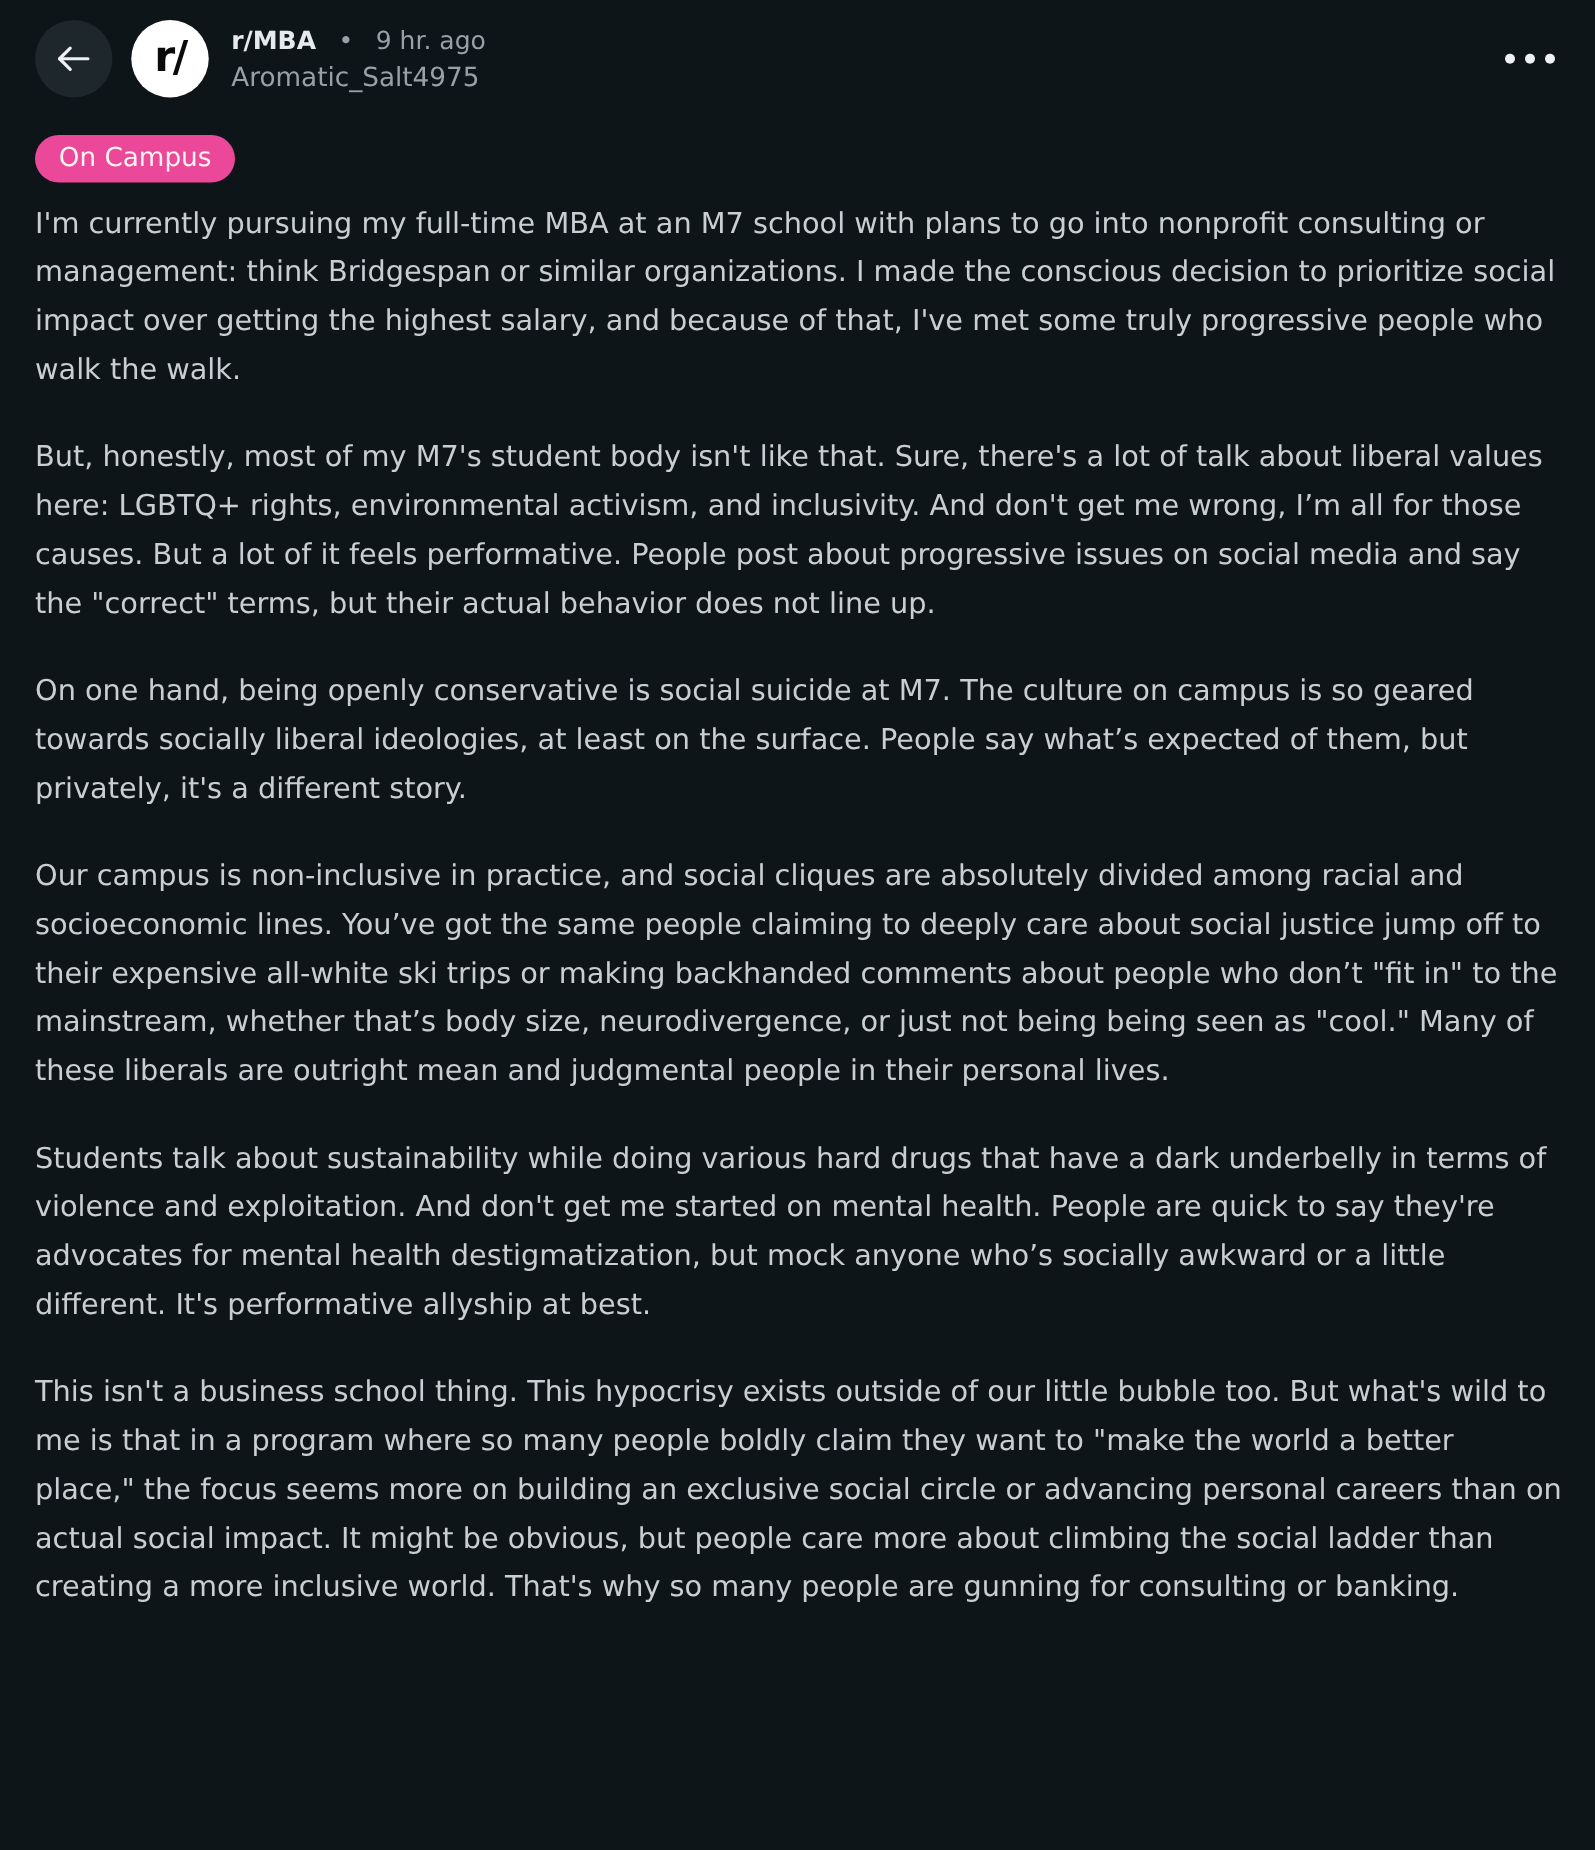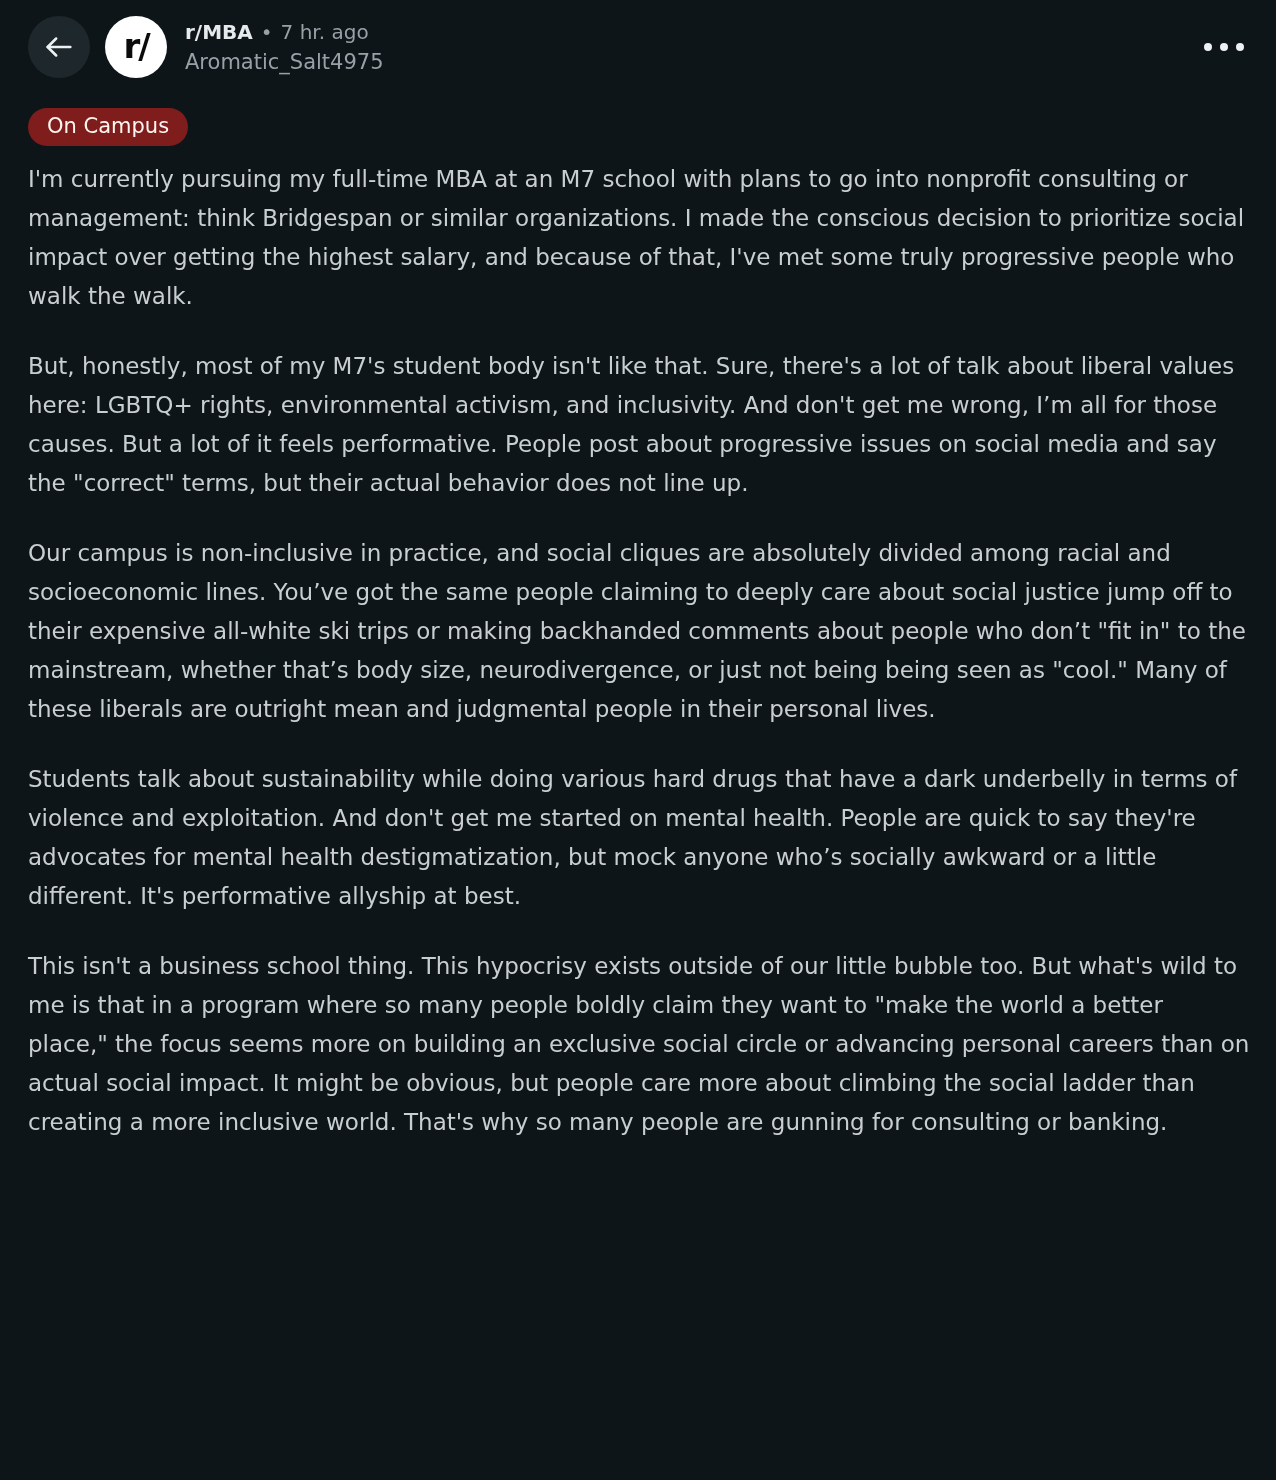--- a/index.html
+++ b/index.html
@@ -58,21 +58,21 @@
     margin-left: 18px;
     display: flex;
     flex-direction: column;
     gap: 4px;
   }
   .meta-line1 {
     font-size: 20px;
     line-height: 26px;
     display: flex;
     align-items: baseline;
-    gap: 8px;
+    gap: 18px;
   }
   .subreddit {
     color: #e6eaec;
     font-weight: bold;
     cursor: pointer;
   }
   .meta-dot, .timestamp { color: #97a1a7; }
   .author {
     font-size: 21px;
     line-height: 26px;
@@ -144,40 +144,41 @@
     </button>
 
     <div class="avatar">
       <span>r/</span>
     </div>
 
     <div class="meta">
       <div class="meta-line1">
         <span class="subreddit">r/MBA</span>
         <span class="meta-dot">•</span>
-        <span class="timestamp">7 hr. ago</span>
+        <span class="timestamp">9 hr. ago</span>
       </div>
       <div class="author">Aromatic_Salt4975</div>
     </div>
 
     <div class="spacer"></div>
 
     <button class="overflow-btn" aria-label="more options">
       <span style="display:flex;gap:8px;">
         <i></i>
           <i></i>
           <i></i>
       </span>
     </button>
   </div>
 
 
-  <span class="flair" style="background: #7f1d1d; color: rgb(254, 245, 240);">On Campus</span>
+  <span class="flair" style="background: #ec4899; color: rgb(254, 245, 240);">On Campus</span>
 
   <div class="post-body">
     <p>I'm currently pursuing my full-time MBA at an M7 school with plans to go into nonprofit consulting or management: think Bridgespan or similar organizations. I made the conscious decision to prioritize social impact over getting the highest salary, and because of that, I've met some truly progressive people who walk the walk.</p>
     <p>But, honestly, most of my M7's student body isn't like that. Sure, there's a lot of talk about liberal values here: LGBTQ+ rights, environmental activism, and inclusivity. And don't get me wrong, I’m all for those causes. But a lot of it feels performative. People post about progressive issues on social media and say the "correct" terms, but their actual behavior does not line up.</p>
+    <p>On one hand, being openly conservative is social suicide at M7. The culture on campus is so geared towards socially liberal ideologies, at least on the surface. People say what’s expected of them, but privately, it's a different story.</p>
     <p>Our campus is non-inclusive in practice, and social cliques are absolutely divided among racial and socioeconomic lines. You’ve got the same people claiming to deeply care about social justice jump off to their expensive all-white ski trips or making backhanded comments about people who don’t "fit in" to the mainstream, whether that’s body size, neurodivergence, or just not being being seen as "cool." Many of these liberals are outright mean and judgmental people in their personal lives.</p>
     <p>Students talk about sustainability while doing various hard drugs that have a dark underbelly in terms of violence and exploitation. And don't get me started on mental health. People are quick to say they're advocates for mental health destigmatization, but mock anyone who’s socially awkward or a little different. It's performative allyship at best.</p>
     <p>This isn't a business school thing. This hypocrisy exists outside of our little bubble too. But what's wild to me is that in a program where so many people boldly claim they want to "make the world a better place," the focus seems more on building an exclusive social circle or advancing personal careers than on actual social impact. It might be obvious, but people care more about climbing the social ladder than creating a more inclusive world. That's why so many people are gunning for consulting or banking.</p>
   </div>
 
 </div>
 
 </body></html>

